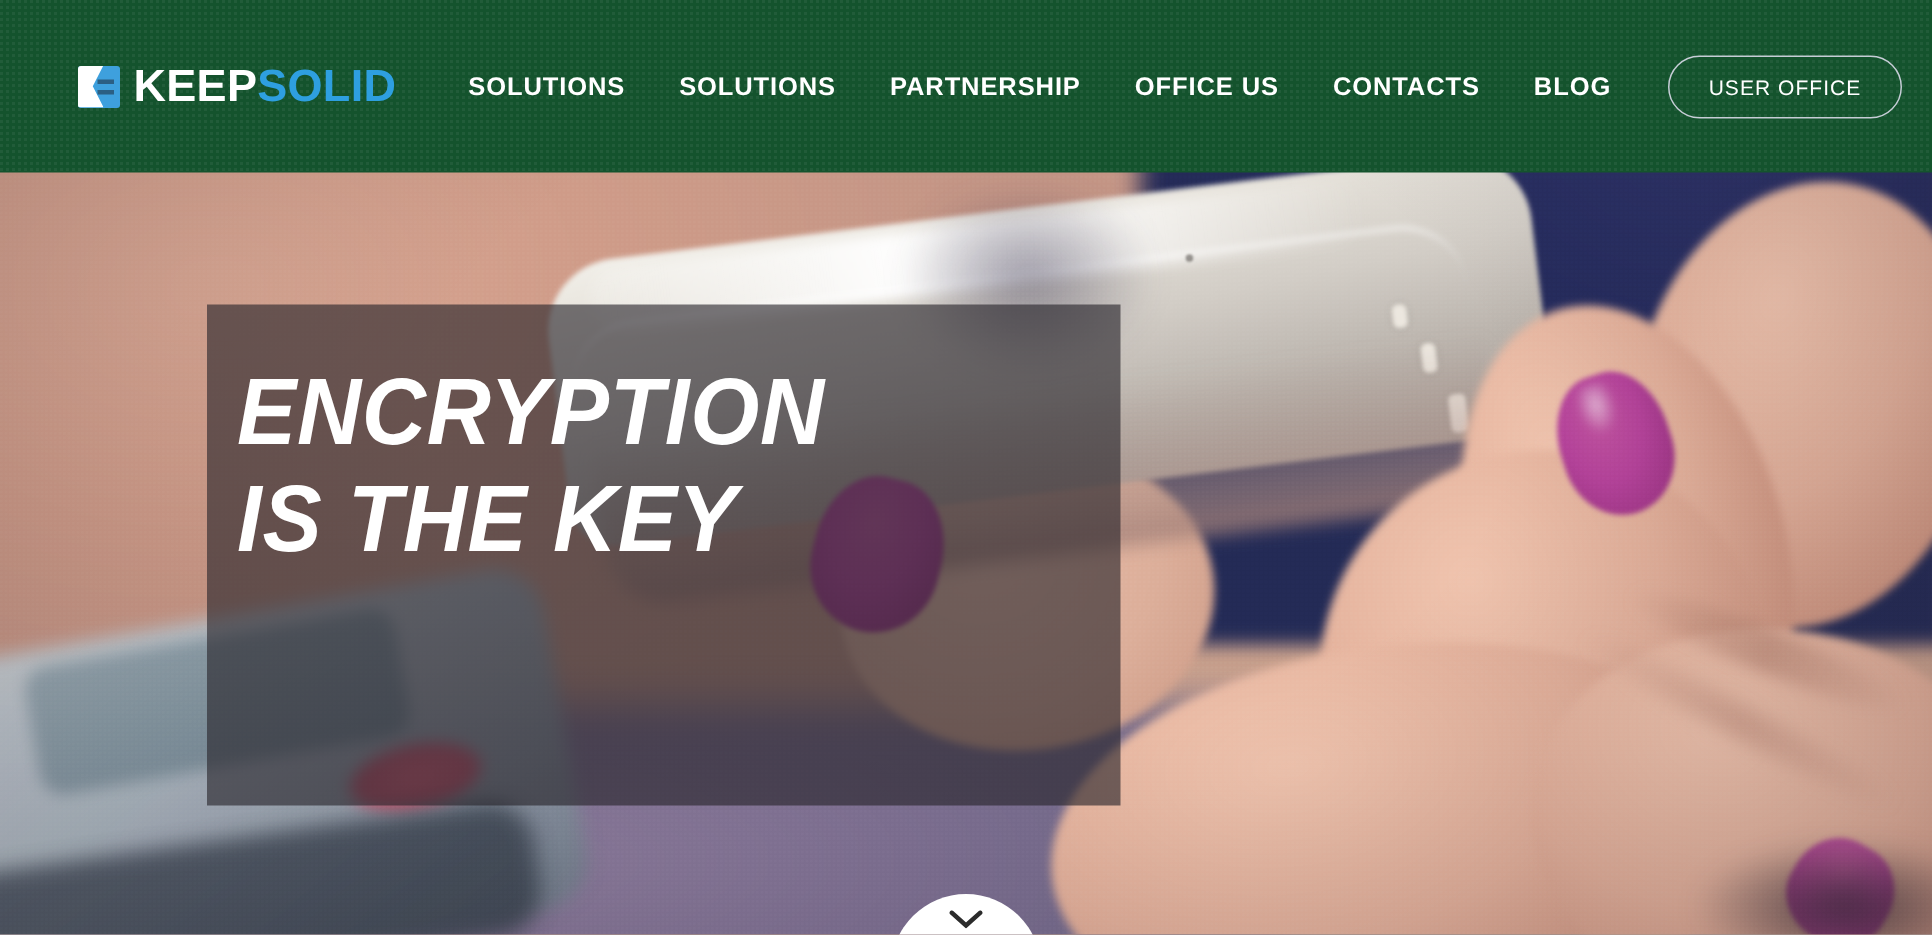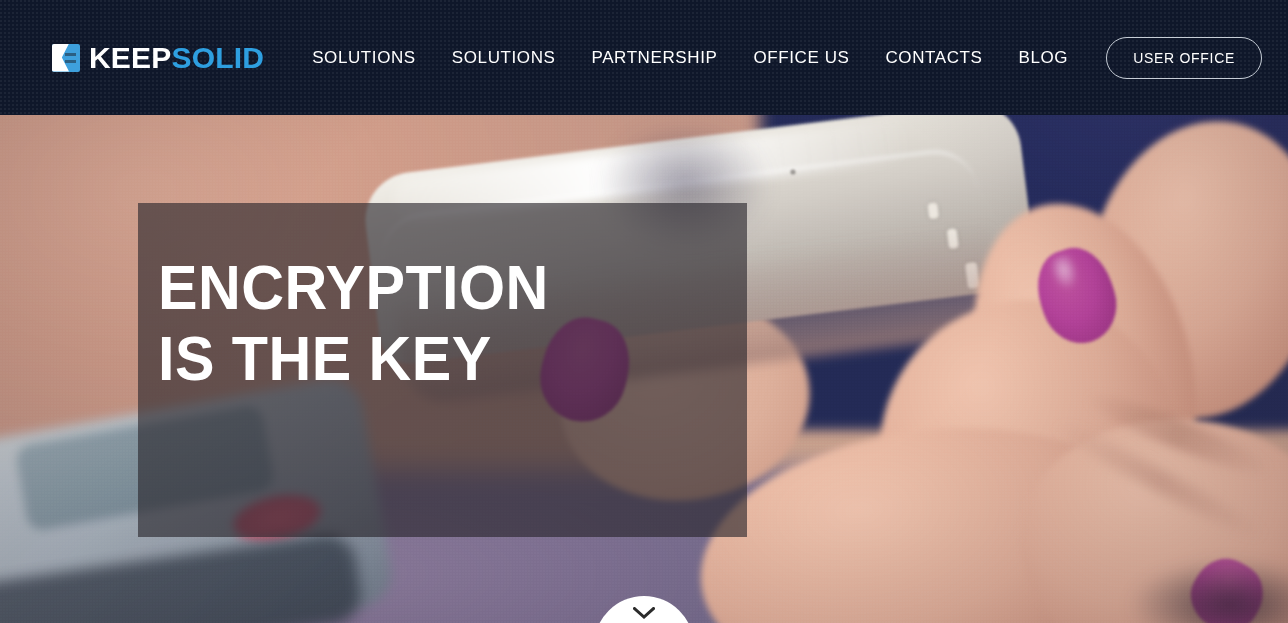--- a/index.html
+++ b/index.html
@@ -161,21 +161,21 @@
     mix-blend-mode:overlay; opacity:.6;
   }
   .ph-vignette {
     position:absolute; inset:0;
     background:radial-gradient(ellipse 900px 560px at 50% 45%, rgba(0,0,0,0) 40%, rgba(40,30,40,.22) 100%);
   }
 
   
   .header {
     position:absolute; left:0; top:0; width:1288px; height:115px;
-    background:#0f172a;
+    background:#14532d;
     z-index:10;
   }
   .header-dots {
     position:absolute; inset:0;
     background-image:radial-gradient(circle at 1px 1px, rgba(255,255,255,.055) 1px, transparent 1px);
     background-size:4px 4px;
   }
   .header-inner {
     position:relative; height:115px; display:flex; align-items:center;
     padding:0 28px 0 52px;
@@ -197,36 +197,36 @@
   .logo-mark .lm-slot2 {
     position:absolute; left:13px; top:16px; width:11px; height:3px; background:#1b2a38; opacity:.55;
   }
   .logo-text { font-size:30px; font-weight:700; letter-spacing:.2px; line-height:1; }
   .logo-keep { color:#ffffff; }
   .logo-solid { color:#2e9fe0; }
 
   
   .nav { display:flex; align-items:center; margin-left:30px; gap:0; }
   .nav-item {
-    color:#ffffff; font-size:17px; font-weight:400; letter-spacing:.6px;
+    color:#ffffff; font-size:17px; font-weight:700; letter-spacing:.6px;
     text-decoration:none; padding:0 18px; white-space:nowrap; line-height:1;text-align:center;
   }
   .user-office {
     margin-left:20px; border:1.5px solid #c6cdd6; border-radius:26px;
     color:#ffffff; font-size:14px; font-weight:400; letter-spacing:.7px;
     padding:13px 26px; white-space:nowrap; background:transparent; line-height:1;
   }
 
   
   .hero-box {
     position:absolute; left:138px; top:203px; width:609px; height:334px;
     background:rgba(38,35,42,.62);
     z-index:5;
   }
-  .hero-content { position:absolute; left:158px; top:252px; z-index:6; width:600px; }
+  .hero-content { position:absolute; left:158px; top:240px; z-index:6; width:600px;font-style:italic; }
   .hero-title {
     color:#ffffff; font-size:63px; font-weight:700; line-height:1.12;
     letter-spacing:.5px; font-stretch:condensed;
     transform:scaleX(.94); transform-origin:left center;
   }
   .hero-sub {
     margin-top:30px; color:#f2efee; font-size:29px; font-weight:400;
     line-height:1.5; letter-spacing:.1px;
   }
 

